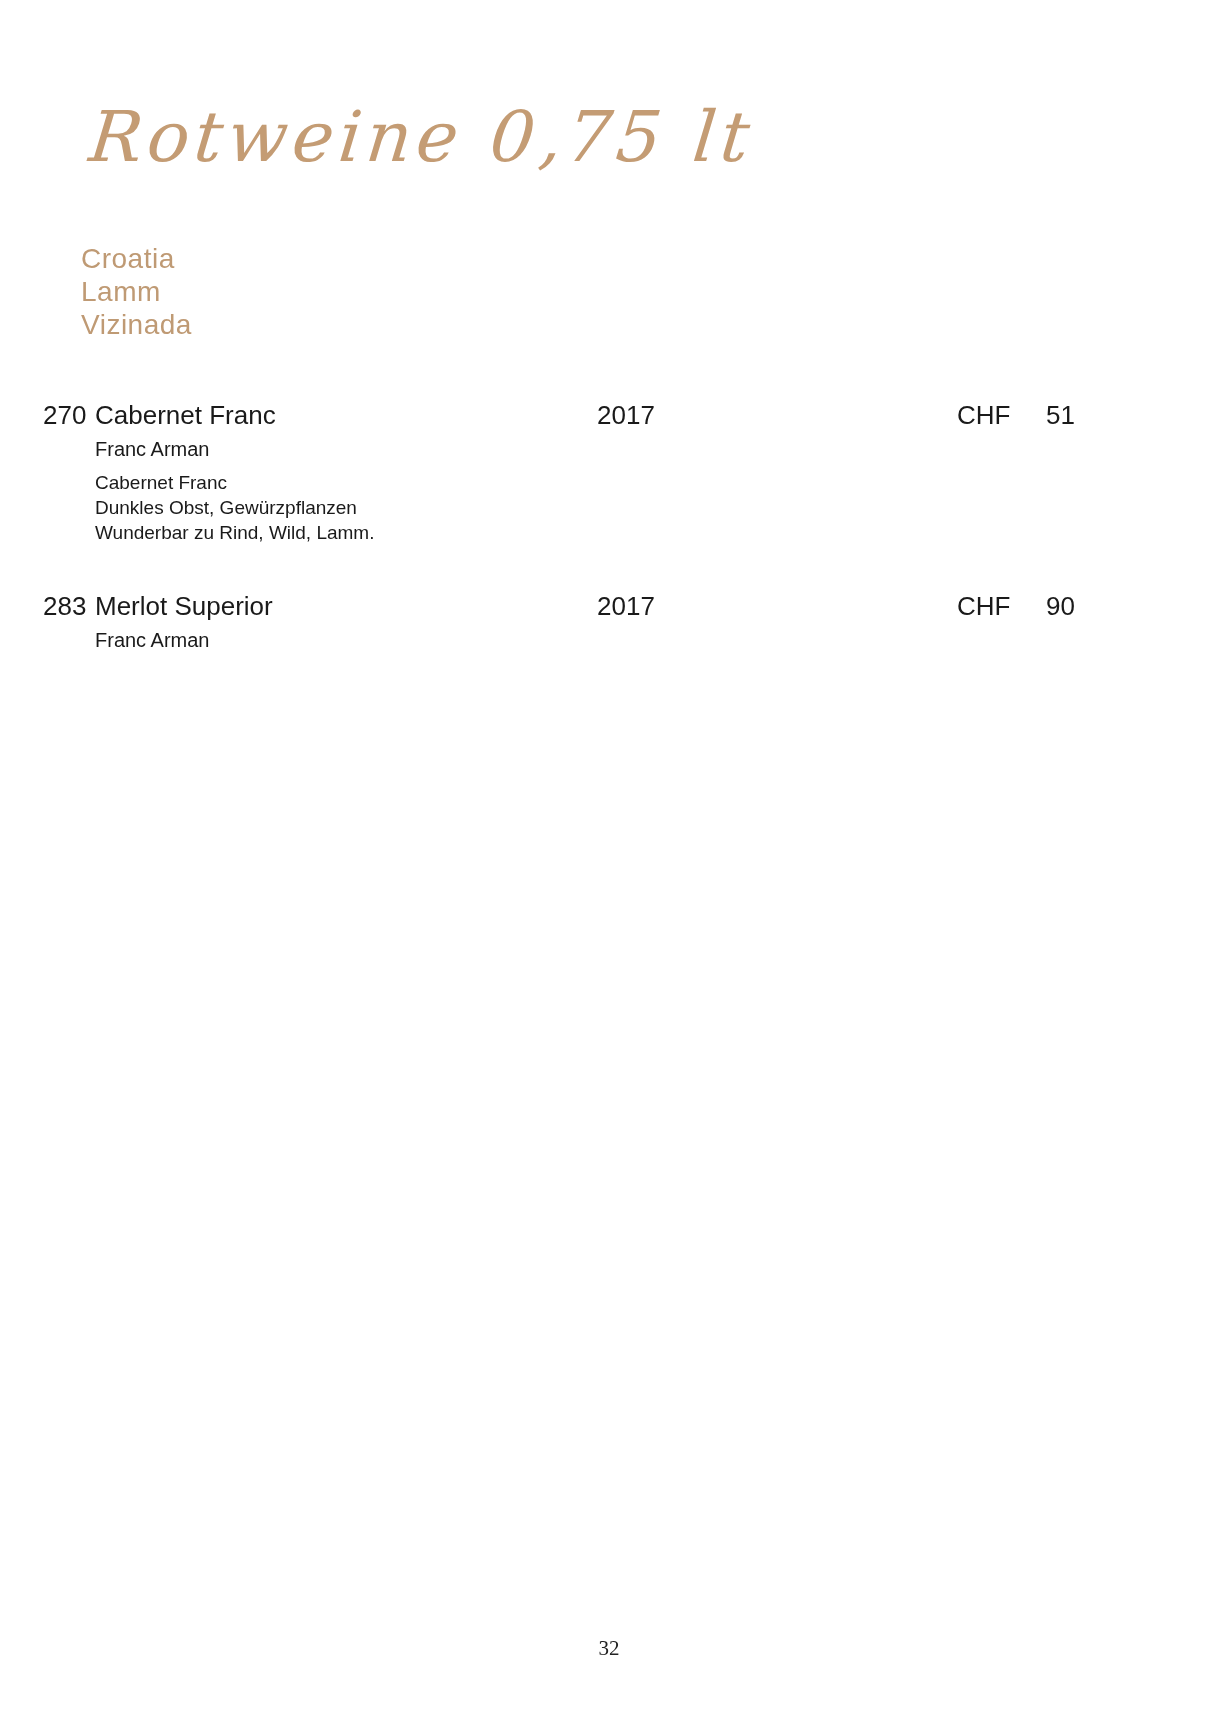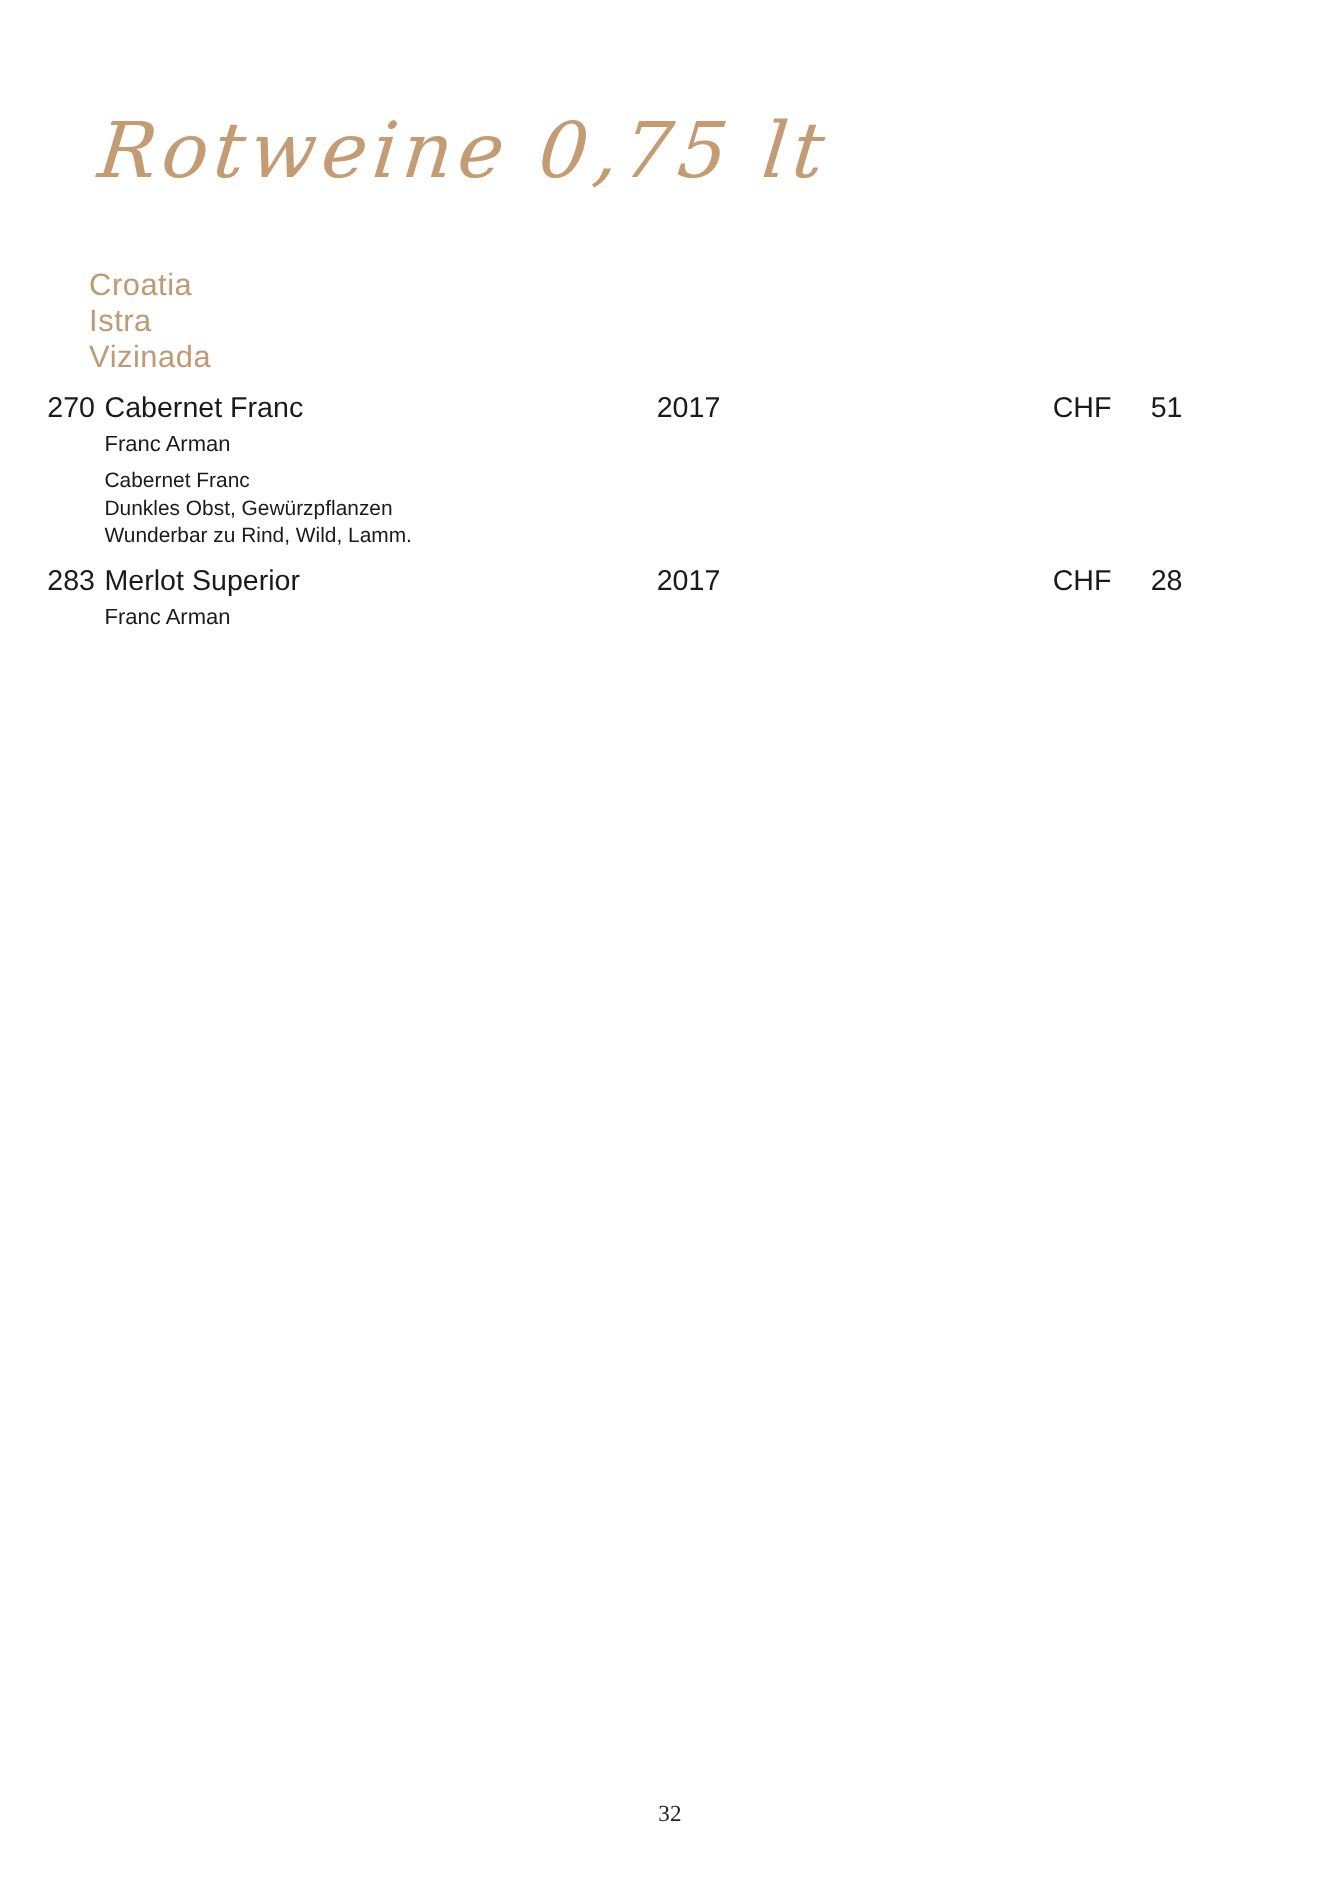--- a/index.html
+++ b/index.html
@@ -37,20 +37,21 @@
     letter-spacing: 0.5px;
   }
   .wine-list {
     position: absolute;
     left: 43px;
     top: 354px;
     width: 1032px;
   }
   .wine-entry {
     margin-bottom: 11px;
+    margin-top: 45px;
   }
   .entry-row {
     display: grid;
     grid-template-columns: 52px 502px 360px 60px 1fr;
     font-size: 26px;
     line-height: 32px;
   }
   .wine-number { text-align: left; }
   .wine-price { text-align: right; }
   .producer {
@@ -76,21 +77,21 @@
     color: #222222;
   }
 </style>
 </head>
 <body>
 
 <div class="page-title">Rotweine 0,75 lt</div>
 
 <div class="region-block">
   <div>Croatia</div>
-  <div>Istra</div>
+  <div>Lamm</div>
   <div>Vizinada</div>
 </div>
 
 <div class="wine-list">
 
   <div class="wine-entry">
     <div class="entry-row">
       <div class="wine-number">270</div>
       <div class="wine-name">Cabernet Franc</div>
       <div class="wine-vintage">2017</div>
@@ -104,20 +105,20 @@
       <div>Wunderbar zu Rind, Wild, Lamm.</div>
     </div>
   </div>
 
   <div class="wine-entry">
     <div class="entry-row">
       <div class="wine-number">283</div>
       <div class="wine-name">Merlot Superior</div>
       <div class="wine-vintage">2017</div>
       <div class="wine-currency">CHF</div>
-      <div class="wine-price">28</div>
+      <div class="wine-price">90</div>
     </div>
     <div class="producer">Franc Arman</div>
   </div>
 
 </div>
 
 <div class="page-number">32</div>
 
 </body></html>

